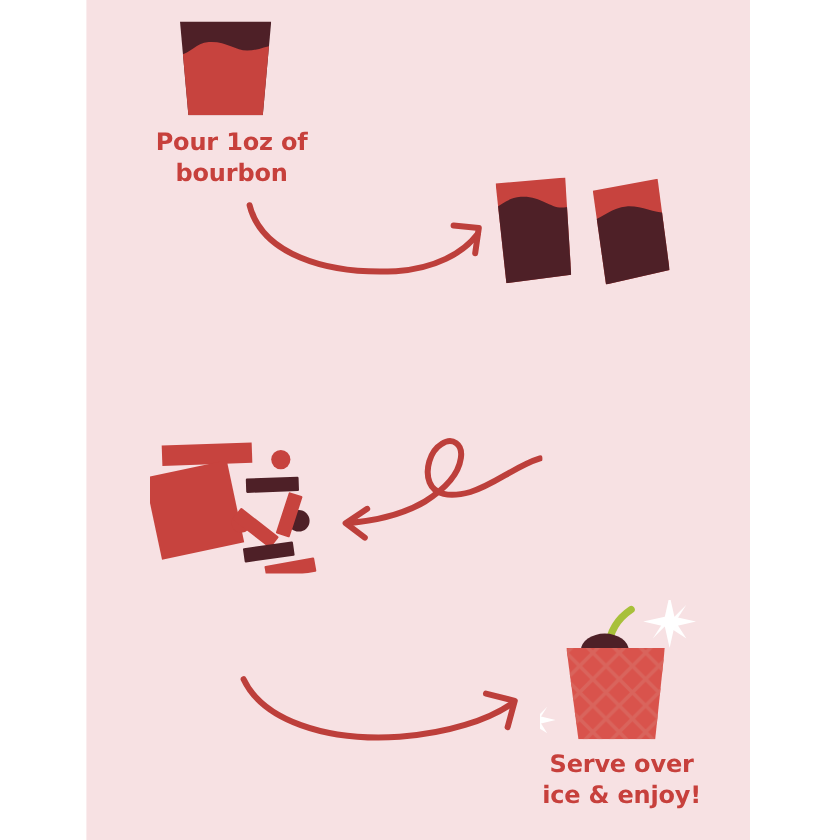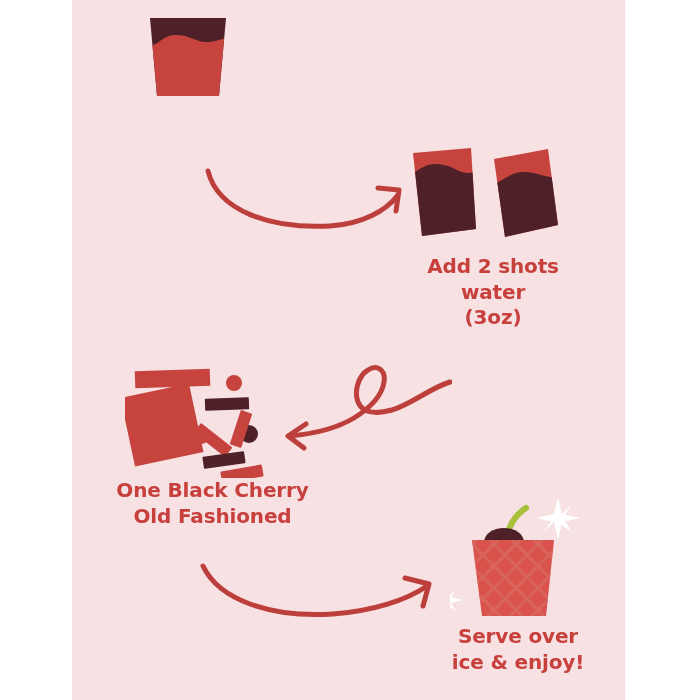--- a/index.html
+++ b/index.html
@@ -63,20 +63,22 @@
         <clipPath id="glass1clip">
           <path d="M2,2 L78,2 L71,80 L9,80 Z"></path>
         </clipPath>
       </defs>
       <g clip-path="url(#glass1clip)">
         <rect x="0" y="0" width="80" height="82" fill="#4e2027"></rect>
         <path d="M0,30 C10,30 14,20 26,19 C40,18 48,26 58,26 C68,26 74,22 80,22 L80,82 L0,82 Z" fill="#c7433e"></path>
       </g>
     </svg>
   </div>
+  <div class="caption" id="cap1">Pour 1oz of
+bourbon</div>
 
   <div class="arrow" id="arrow1">
     <svg width="215" height="72" viewBox="0 0 215 72">
       <path d="M8,8 C18,48 70,66 130,63 C162,61 186,48 198,32" fill="none" stroke="#bd3f3b" stroke-width="5" stroke-linecap="round"></path>
       <path d="M178,25 L199,27 L196,48" fill="none" stroke="#bd3f3b" stroke-width="5" stroke-linecap="round" stroke-linejoin="round"></path>
     </svg>
   </div>
 
   <div class="step" id="step2">
     <svg width="160" height="105" viewBox="0 0 160 105">
@@ -91,23 +93,20 @@
       <g clip-path="url(#shotAclip)">
         <rect x="0" y="0" width="160" height="105" fill="#c7433e"></rect>
         <path d="M5,30 C16,30 20,20 34,19 C50,18 58,28 68,28 C74,28 78,25 82,24 L82,100 L5,100 Z" fill="#4e2027"></path>
       </g>
       <g clip-path="url(#shotBclip)">
         <rect x="85" y="0" width="80" height="105" fill="#c7433e"></rect>
         <path d="M88,40 C100,39 108,28 122,27 C136,26 146,34 160,32 L160,100 L88,100 Z" fill="#4e2027"></path>
       </g>
     </svg>
   </div>
-  <div class="caption" id="cap2">Add 2 shots
-water
-(3oz)</div>
 
   <div class="arrow" id="arrow2">
     <svg width="190" height="110" viewBox="0 0 190 110">
       <path d="M188,30 C168,36 150,52 130,58 C112,63 100,60 96,50 C92,40 96,24 106,18
                C115,12 124,18 122,30 C120,44 108,56 92,66 C72,78 50,82 28,84" fill="none" stroke="#bd3f3b" stroke-width="5" stroke-linecap="round"></path>
       <path d="M44,72 L26,84 L42,96" fill="none" stroke="#bd3f3b" stroke-width="5" stroke-linecap="round" stroke-linejoin="round"></path>
     </svg>
   </div>
 
   <div class="step" id="step3">
@@ -117,22 +116,20 @@
       <circle cx="109" cy="15" r="8" fill="#c7433e"></circle>
       <circle cx="76" cy="68" r="8" fill="#c7433e"></circle>
       <circle cx="124" cy="66" r="9" fill="#4e2027"></circle>
       <rect x="80" y="30" width="44" height="12" rx="1" fill="#4e2027" transform="rotate(-2 102 36)"></rect>
       <rect x="110" y="43" width="12" height="36" rx="1" fill="#c7433e" transform="rotate(18 116 61)"></rect>
       <rect x="82" y="52" width="12" height="40" rx="1" fill="#c7433e" transform="rotate(-52 88 72)"></rect>
       <rect x="78" y="86" width="42" height="12" rx="1" fill="#4e2027" transform="rotate(-8 99 92)"></rect>
       <rect x="96" y="100" width="42" height="12" rx="1" fill="#c7433e" transform="rotate(-10 117 106)"></rect>
     </svg>
   </div>
-  <div class="caption" id="cap3">One Black Cherry
-Old Fashioned</div>
 
   <div class="arrow" id="arrow3">
     <svg width="260" height="78" viewBox="0 0 260 78">
       <path d="M10,10 C26,44 78,62 140,58 C180,55 214,44 234,30" fill="none" stroke="#bd3f3b" stroke-width="5" stroke-linecap="round"></path>
       <path d="M212,22 L236,28 L230,50" fill="none" stroke="#bd3f3b" stroke-width="5" stroke-linecap="round" stroke-linejoin="round"></path>
     </svg>
   </div>
 
   <div class="step" id="step4">
     <svg width="160" height="125" viewBox="0 0 160 125">

